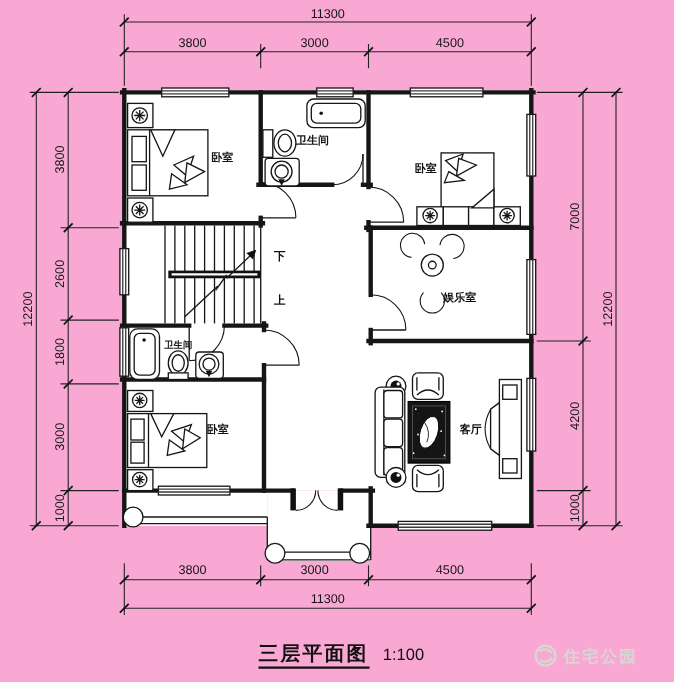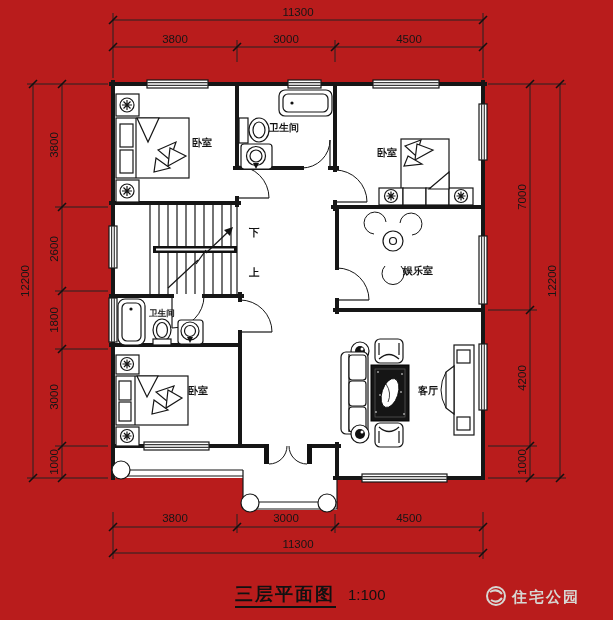--- a/index.html
+++ b/index.html
@@ -1,17 +1,17 @@
 <!DOCTYPE html>
 <html><head>
 <meta charset="utf-8">
 <style>
   html,body{margin:0;padding:0;background:#e9e9e7;}
   .canvas{
-    position:relative;width:613px;height:620px;background:#b91c1c;
+    position:relative;width:613px;height:620px;background:#f9a8d4;
     font-family:"Liberation Sans","DejaVu Sans",sans-serif;overflow:hidden;
   }
   svg{position:absolute;left:0;top:0;}
   .dimtxt{font-size:11.5px;fill:#161616;}
   .roomtxt{font-size:10px;fill:#111;font-weight:700;}
   .roomtxt-sm{font-size:8.5px;fill:#111;font-weight:700;}
   .stairtxt{font-size:10.5px;fill:#111;font-weight:700;}
   .titletxt{font-size:18px;fill:#111;font-weight:700;letter-spacing:2px;}
   .scaletxt{font-size:15px;fill:#111;}
   .wmtxt{font-size:15px;fill:#d7d7d3;font-weight:700;letter-spacing:2px;}

